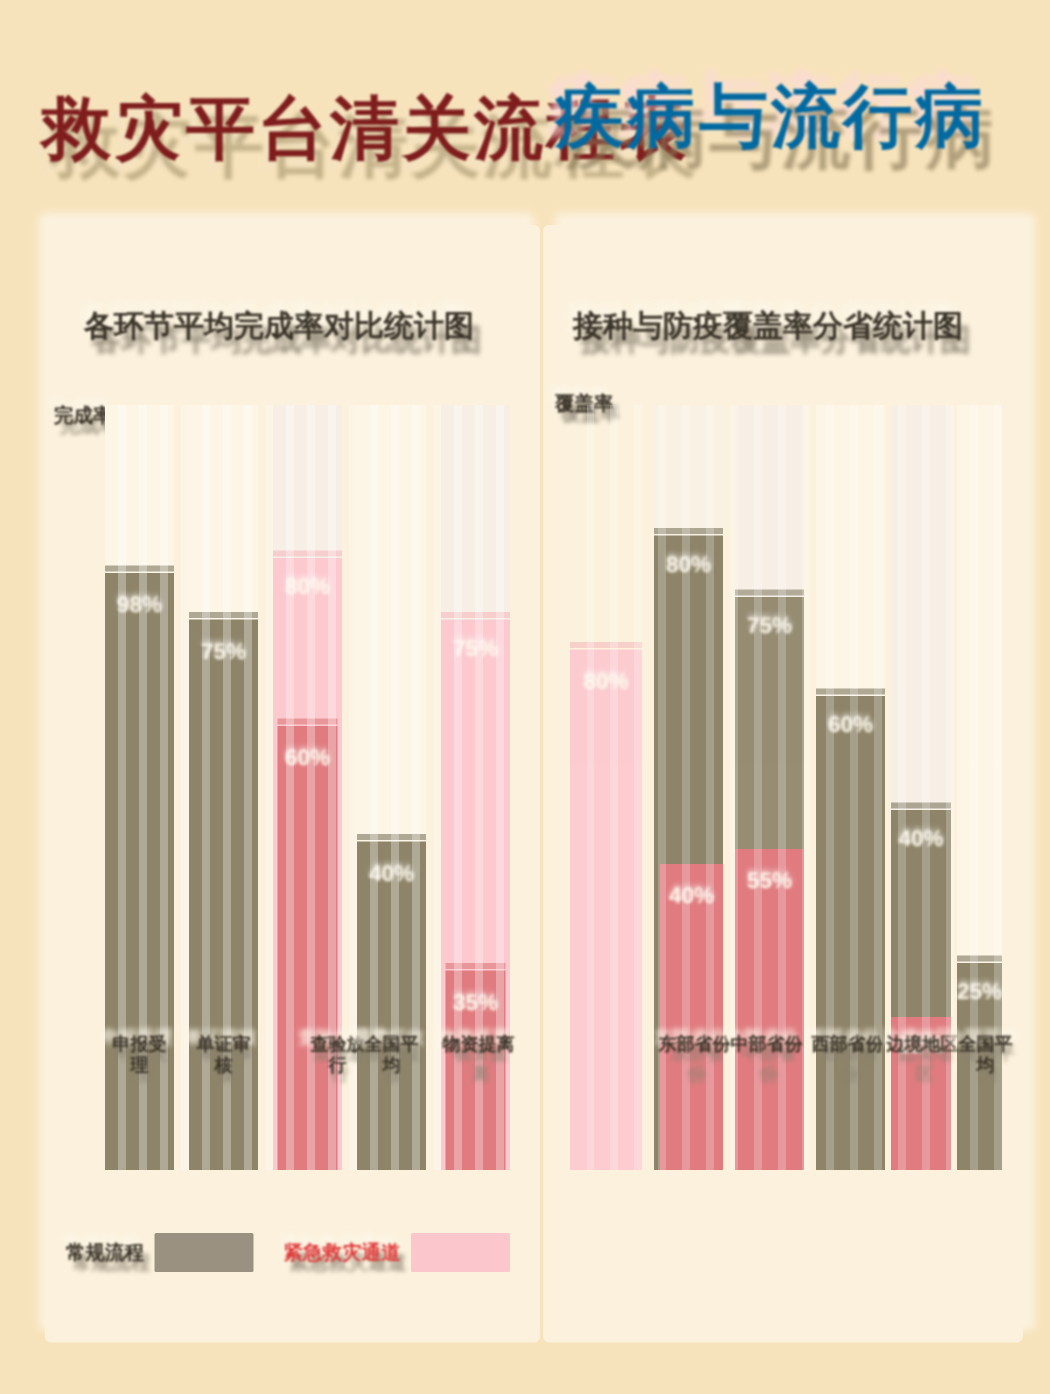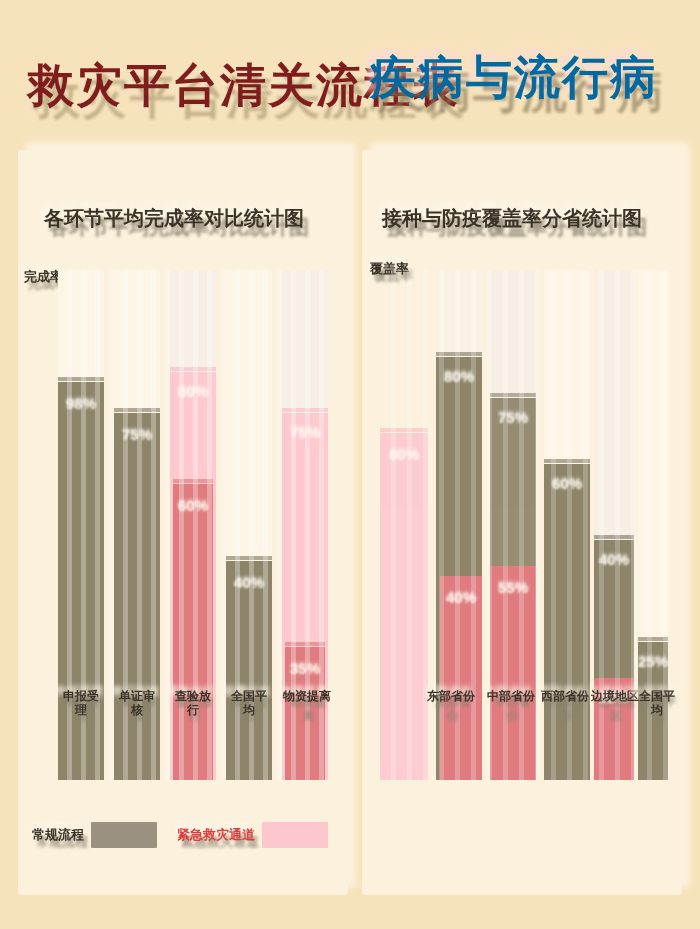--- a/index.html
+++ b/index.html
@@ -34,21 +34,21 @@
   .r-a{position:relative;color:#0369a1;filter:blur(0.7px);}
   .r-b{position:absolute;left:7px;top:14px;color:#8a7a58;opacity:.65;filter:blur(1.5px);}
   .r-c{position:absolute;left:-5px;top:-8px;color:#fbd9d9;opacity:.85;filter:blur(2.4px);}
 
   
   .panel{
     position:absolute;top:150px;height:745px;
     background:#fbf1dc;
     border-radius:4px;
   }
-  .panel-left{left:18px;width:330px;}
+  .panel-left{left:30px;width:330px;}
   .panel-right{left:362px;width:320px;}
   .panel-shadow{
     position:absolute;top:142px;height:745px;border-radius:4px;
     background:#fdf7ea;opacity:.75;filter:blur(3px);
   }
   .ps-left{left:26px;width:330px;}
   .ps-right{left:370px;width:320px;}
 
   
   .chart-head{
@@ -249,21 +249,21 @@
           <span class="xt-a">申报受理</span>
         </span>
       </div>
       <div class="xtick" style="left:56px;width:46px;">
         <span class="xt-stack">
           <span class="xt-c">单证审核</span>
           <span class="xt-b">单证审核</span>
           <span class="xt-a">单证审核</span>
         </span>
       </div>
-      <div class="xtick" style="left:112px;width:46px;">
+      <div class="xtick" style="left:112px;width:46px;padding-left:20px;">
         <span class="xt-stack">
           <span class="xt-c">查验放行</span>
           <span class="xt-b">查验放行</span>
           <span class="xt-a">查验放行</span>
         </span>
       </div>
       <div class="xtick" style="left:168px;width:46px;">
         <span class="xt-stack">
           <span class="xt-c">税费征收</span>
           <span class="xt-b">税费征收</span>
@@ -384,21 +384,21 @@
           <div class="bar-cap cap-gray"></div>
           <div class="val-ghost" style="top:10px;">25%</div>
           <div class="val val-in" style="top:12px;">25%</div>
         </div>
       </div>
 
       <div class="stripes stripes-soft"></div>
     </div>
 
     <div class="xticks" style="left:18px;top:540px;width:288px;height:110px;">
-      <div class="xtick" style="left:46px;width:50px;text-align:center;">
+      <div class="xtick" style="left:58px;width:50px;text-align:center;">
         <span class="xt-stack">
           <span class="xt-c">东部省份</span>
           <span class="xt-b">东部省份</span>
           <span class="xt-a">东部省份</span>
         </span>
       </div>
       <div class="xtick" style="left:106px;width:50px;">
         <span class="xt-stack">
           <span class="xt-c">中部省份</span>
           <span class="xt-b">中部省份</span>

